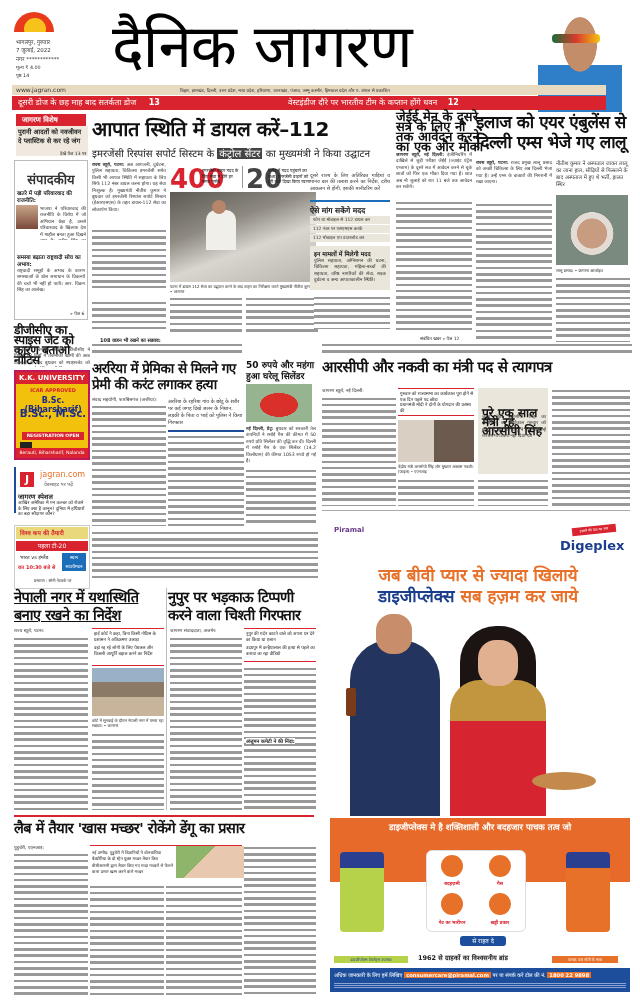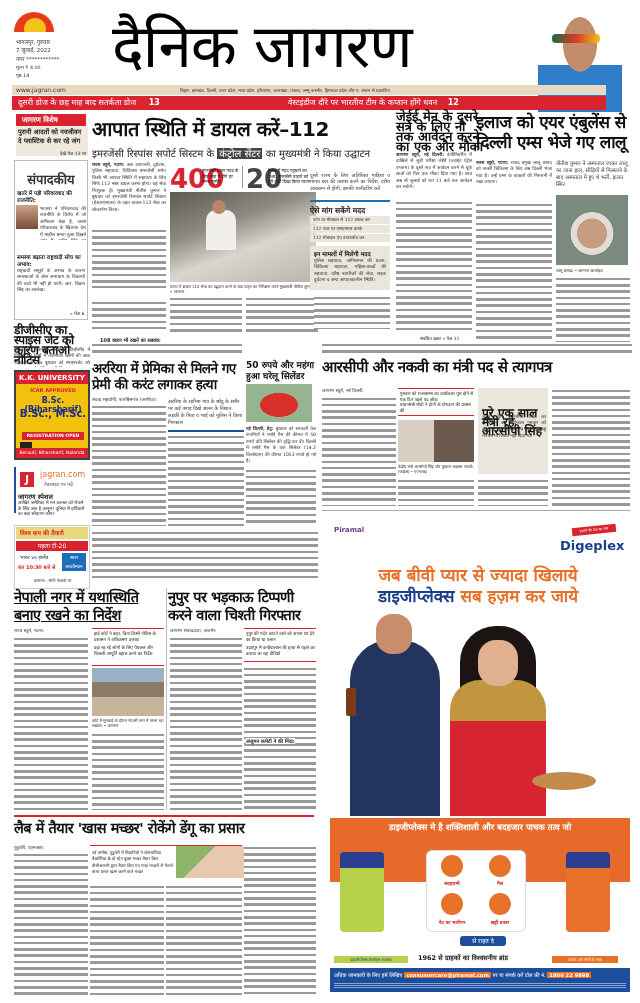--- a/index.html
+++ b/index.html
@@ -23,21 +23,21 @@
   #player-photo { left: 538px; top: 8px; width: 84px; height: 104px; background: radial-gradient(ellipse at 50% 35%, #c48d6a 0 28%, transparent 29%), linear-gradient(180deg, #fff 0 55%, #2f7fc8 55% 100%); border-radius: 40px 40px 0 0; }
   #player-glasses { left: 552px; top: 34px; width: 48px; height: 9px; background: linear-gradient(90deg, #1b6c3b, #d83a2a, #f2c315); border-radius: 4px; }
 
   
   #special-tag { left: 16px; top: 114px; width: 70px; height: 12px; background: #d9232e; color: #fff; font-size: 7px; font-weight: bold; line-height: 12px; padding-left: 6px; }
   #special-box { left: 16px; top: 126px; width: 72px; height: 30px; background: #efe9df; }
   #special-head { left: 18px; top: 128px; width: 68px; font-size: 6.5px; line-height: 9px; font-weight: bold; color: #222; }
   #editorial-box { left: 14px; top: 160px; width: 74px; height: 160px; border: 1px solid #bbb; }
   #editorial-title { left: 14px; top: 170px; width: 74px; text-align: center; font-size: 13px; font-weight: bold; color: #333; }
   #editorial-photo { left: 16px; top: 205px; width: 22px; height: 24px; background: linear-gradient(180deg, #c9a58a, #7a4a3a); }
-  #kk-ad { left: 14px; top: 370px; width: 76px; height: 90px; background: #f2c10c; border: 2px solid #404040; }
+  #kk-ad { left: 14px; top: 370px; width: 76px; height: 90px; background: #f2c10c; border: 2px solid #be185d; }
   #kk-ad .top { position: absolute; left: 0; top: 0; width: 100%; height: 12px; background: #d9232e; color: #fff; font-size: 7px; font-weight: bold; text-align: center; line-height: 12px; }
   #kk-ad .big { position: absolute; left: 2px; width: 70px; font-size: 8px; font-weight: bold; color: #1b2c8c; text-align: center; }
   #kk-ad .reg { position: absolute; left: 6px; top: 60px; width: 62px; height: 8px; background: #d9232e; color: #fff; font-size: 4.5px; text-align: center; line-height: 8px; font-weight: bold; }
   #kk-ad .foot { position: absolute; left: 0; bottom: 0; width: 100%; height: 10px; background: #d9232e; color: #fff; font-size: 4.5px; text-align: center; line-height: 10px; }
   #jagran-box { left: 14px; top: 467px; width: 76px; height: 46px; border-left: 2px solid #1c4e9c; }
   #jagran-j { left: 20px; top: 472px; width: 14px; height: 15px; background: #d9232e; color: #fff; font-weight: bold; font-size: 11px; text-align: center; line-height: 15px; }
   #world-cup { left: 14px; top: 525px; width: 76px; height: 64px; border: 1px solid #ccc; background: #fff; }
   #wc-head { left: 16px; top: 527px; width: 72px; height: 12px; background: #e9d97a; font-size: 6px; font-weight: bold; color: #d9232e; line-height: 12px; padding-left: 4px; }
   #wc-match { left: 16px; top: 541px; width: 72px; height: 10px; background: #d9232e; color: #fff; font-size: 6px; text-align: center; line-height: 10px; }
 

